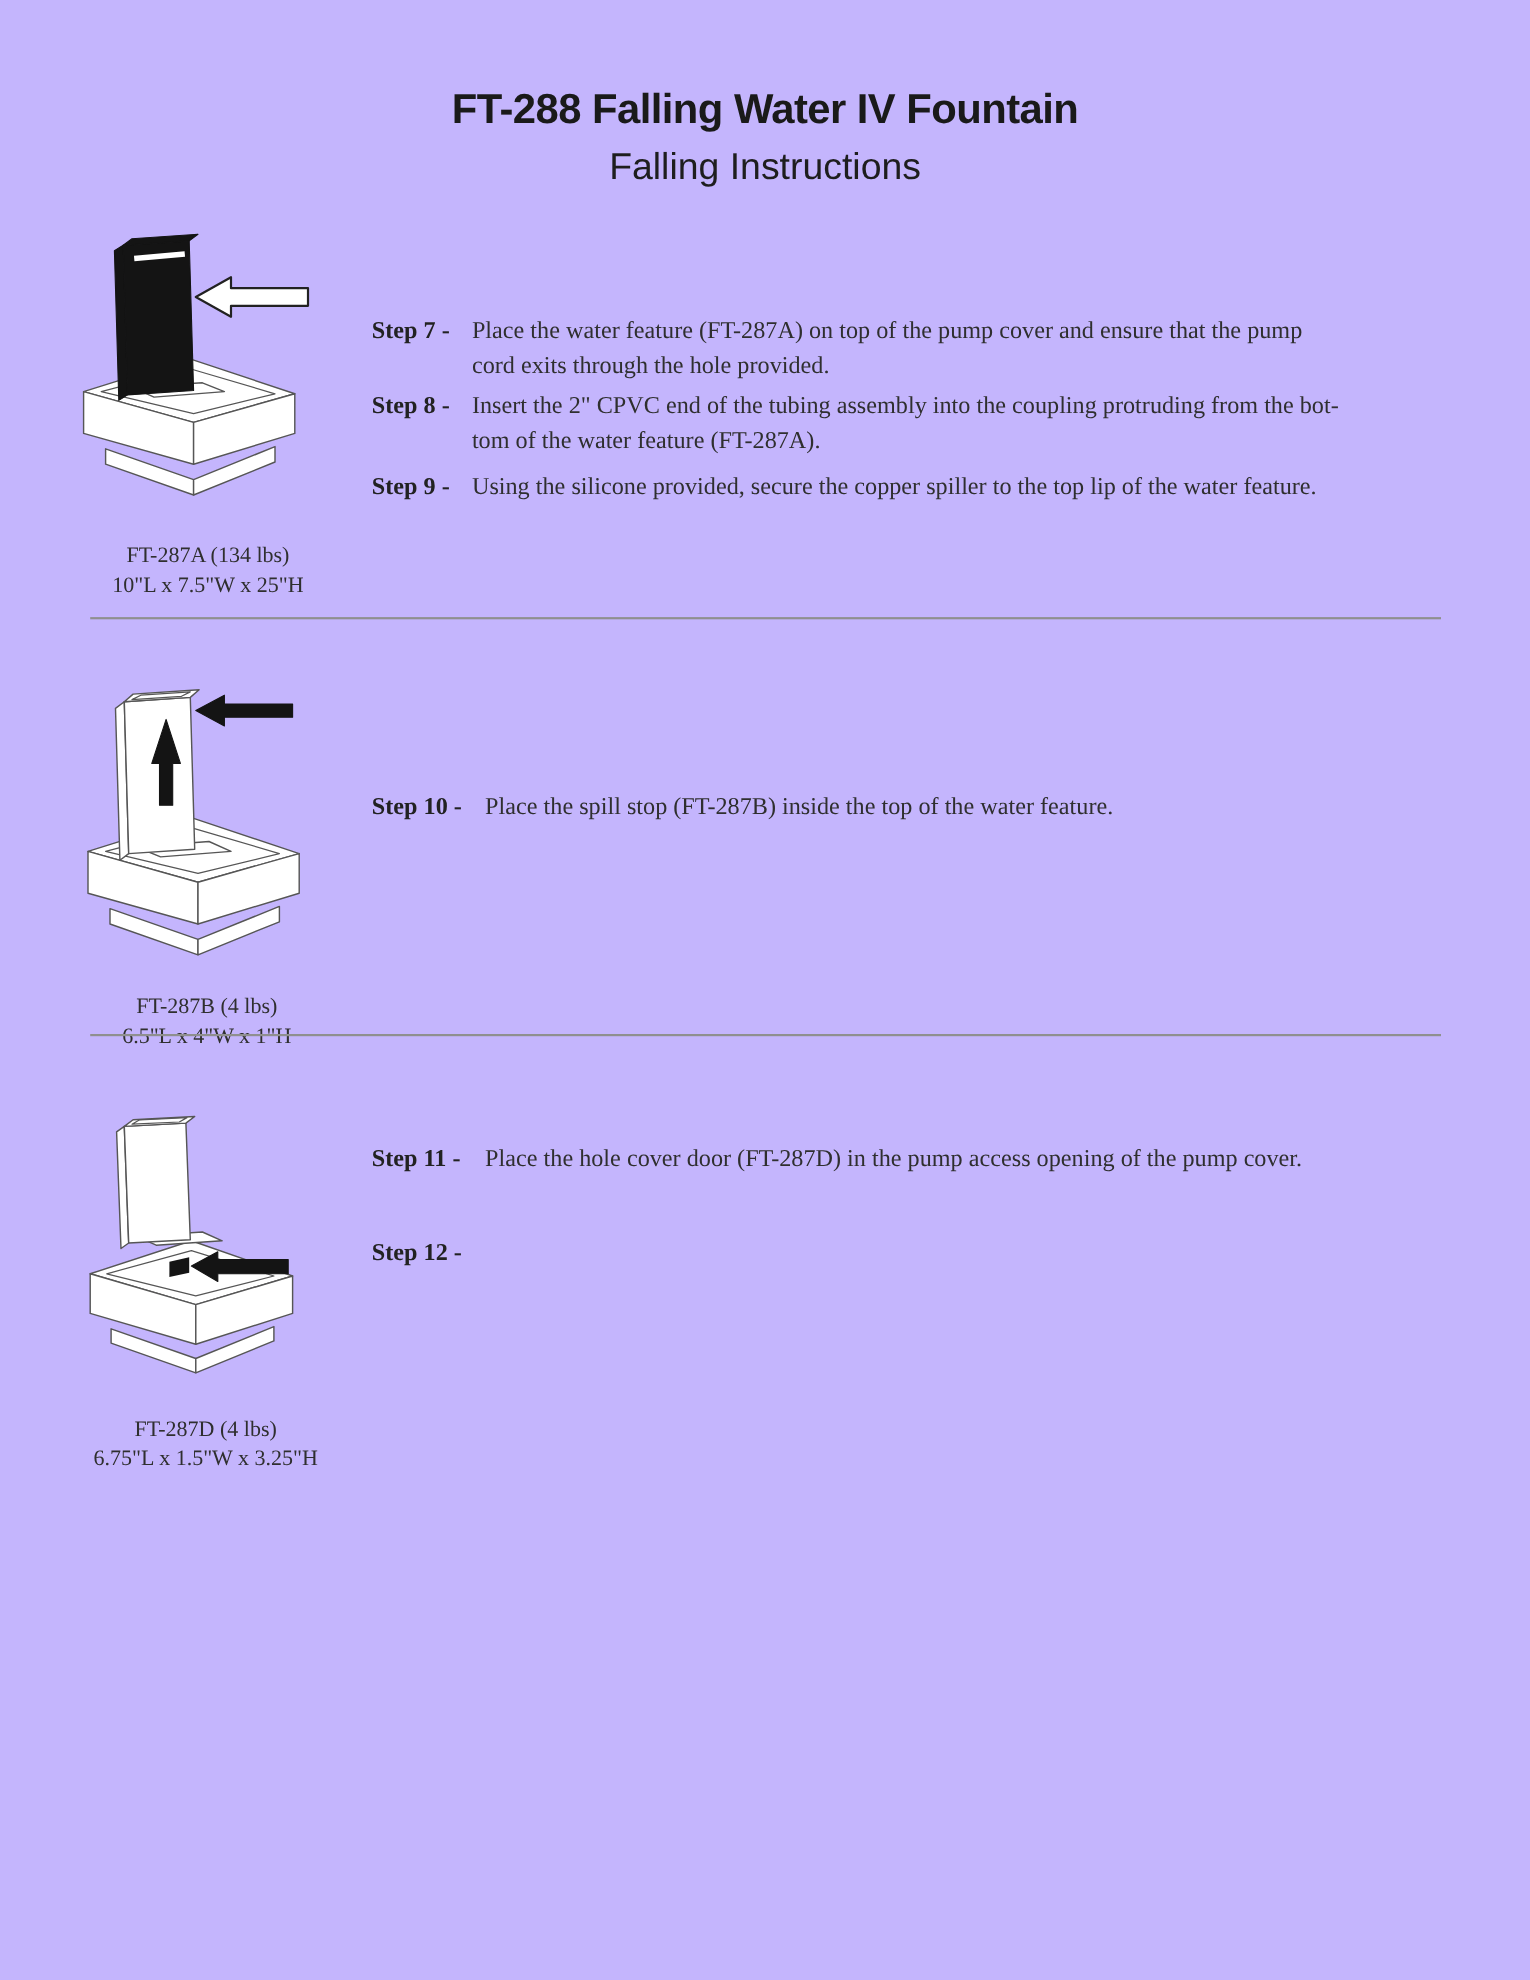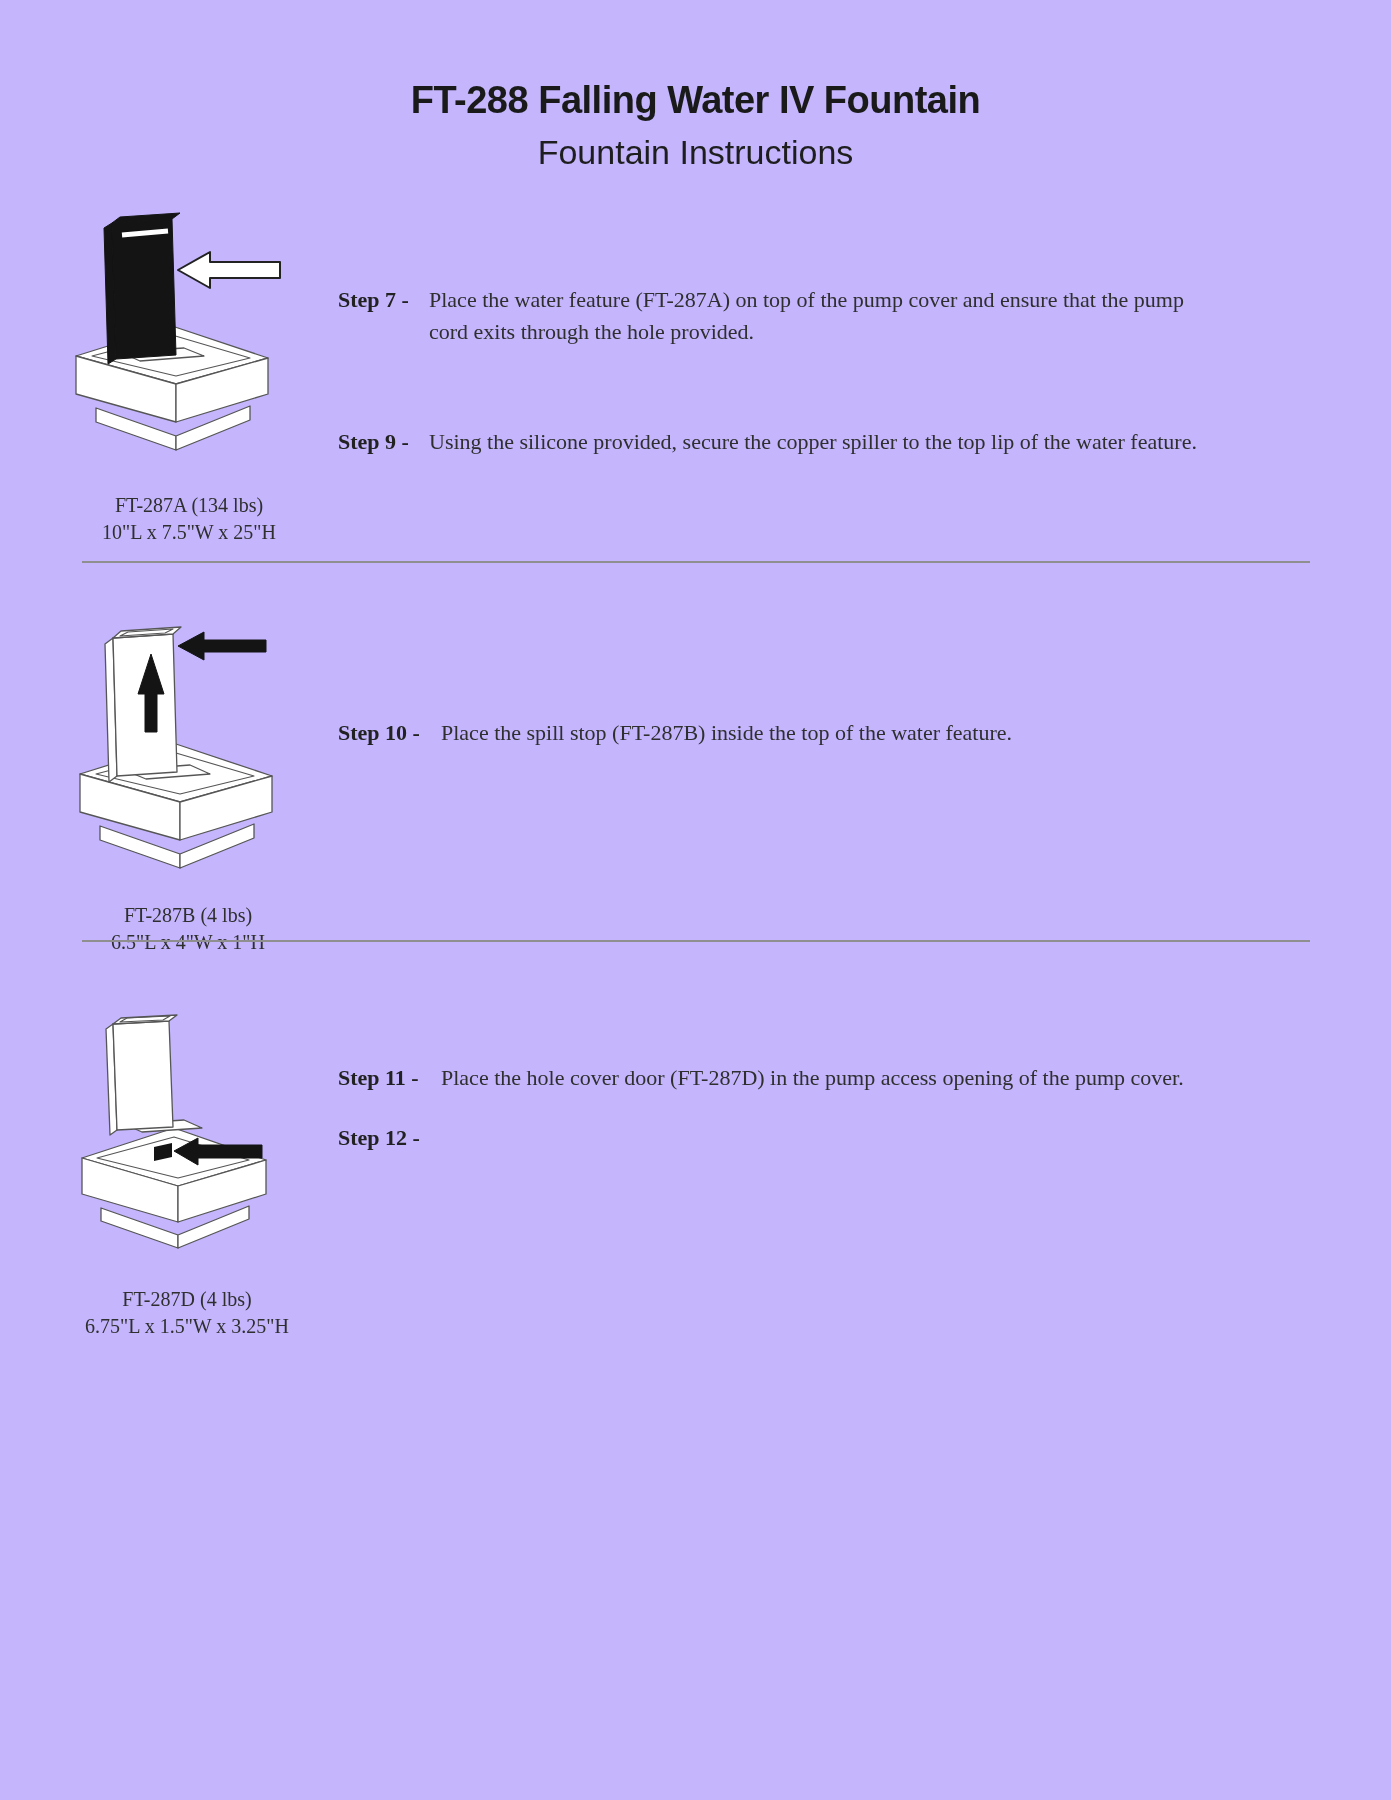--- a/index.html
+++ b/index.html
@@ -45,21 +45,21 @@
   svg .outline{ fill:#ffffff; stroke:#565656; stroke-width:1.3; stroke-linejoin:round; }
   svg .solid{ fill:#141414; stroke:#141414; stroke-width:1; stroke-linejoin:round; }
   svg .thin{ fill:none; stroke:#565656; stroke-width:1.1; stroke-linejoin:round; }
 </style>
 </head>
 <body>
 
 <div class="page">
 
   <h1 class="title1">FT-288 Falling Water IV Fountain</h1>
-  <h2 class="title2">Fountain Instructions</h2>
+  <h2 class="title2">Falling Instructions</h2>
 
   <svg class="fig" style="left:64px; top:192px;" width="225" height="262" viewBox="0 0 225 262">
     <g>
       <polygon class="outline" points="12,164 108,134 204,166 112,192"></polygon>
       <polygon class="thin" points="28,164 108,143 186,166 112,184"></polygon>
       <polygon class="outline" points="12,164 112,192 112,230 12,202"></polygon>
       <polygon class="outline" points="112,192 204,166 204,202 112,230"></polygon>
       <polygon class="outline" points="32,216 112,244 112,258 32,230"></polygon>
       <polygon class="outline" points="112,244 186,214 186,228 112,258"></polygon>
       <polygon class="outline" points="56,160 120,156 140,164 76,169"></polygon>
@@ -78,20 +78,27 @@
   </div>
 
   <div class="step" style="top:284px;">
     <span class="step-label">Step 7 -</span>
     <div class="step-lines">
       <div>Place the water feature (FT-287A) on top of the pump cover and ensure that the pump</div>
       <div>cord exits through the hole provided.</div>
     </div>
   </div>
 
+  <div class="step" style="top:352px;">
+    <span class="step-label">Step 8 -</span>
+    <div class="step-lines">
+      <div>Insert the 2" CPVC end of the tubing assembly into the coupling protruding from the bot-</div>
+      <div>tom of the water feature (FT-287A).</div>
+    </div>
+  </div>
 
   <div class="step" style="top:426px;">
     <span class="step-label">Step 9 -</span>
     <div class="step-lines">
       <div>Using the silicone provided, secure the copper spiller to the top lip of the water feature.</div>
     </div>
   </div>
 
   <div class="divider" style="top:561px;"></div>
 
@@ -145,21 +152,21 @@
       <polygon class="thin" points="50,14 57,10 100,8 93,12"></polygon>
     </g>
     <polygon points="84,139 102,135 102,149 84,153" fill="#141414"></polygon>
     <path d="M104,143 L128,130 L128,137 L192,137 L192,150 L128,150 L128,157 Z" fill="#141414" stroke="#141414" stroke-linejoin="round"></path>
   </svg>
   <div class="fig-caption" style="left:47px; top:1250px;">
     <div>FT-287D (4 lbs)</div>
     <div>6.75"L x 1.5"W x 3.25"H</div>
   </div>
 
-  <div class="step" style="top:1062px;">
+  <div class="step" style="top:1037px;">
     <span class="step-label wide">Step 11 -</span>
     <div class="step-lines">
       <div>Place the hole cover door (FT-287D) in the pump access opening of the pump cover.</div>
     </div>
   </div>
 
   <div class="step" style="top:1122px;">
     <span class="step-label wide">Step 12 -</span>
   </div>
 

